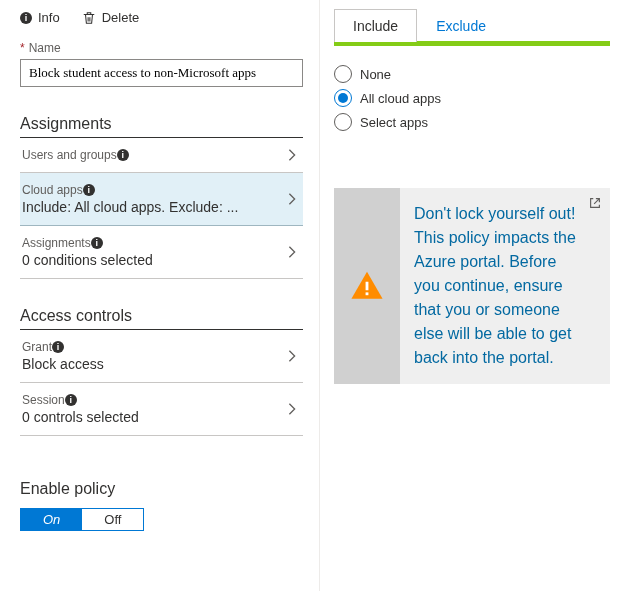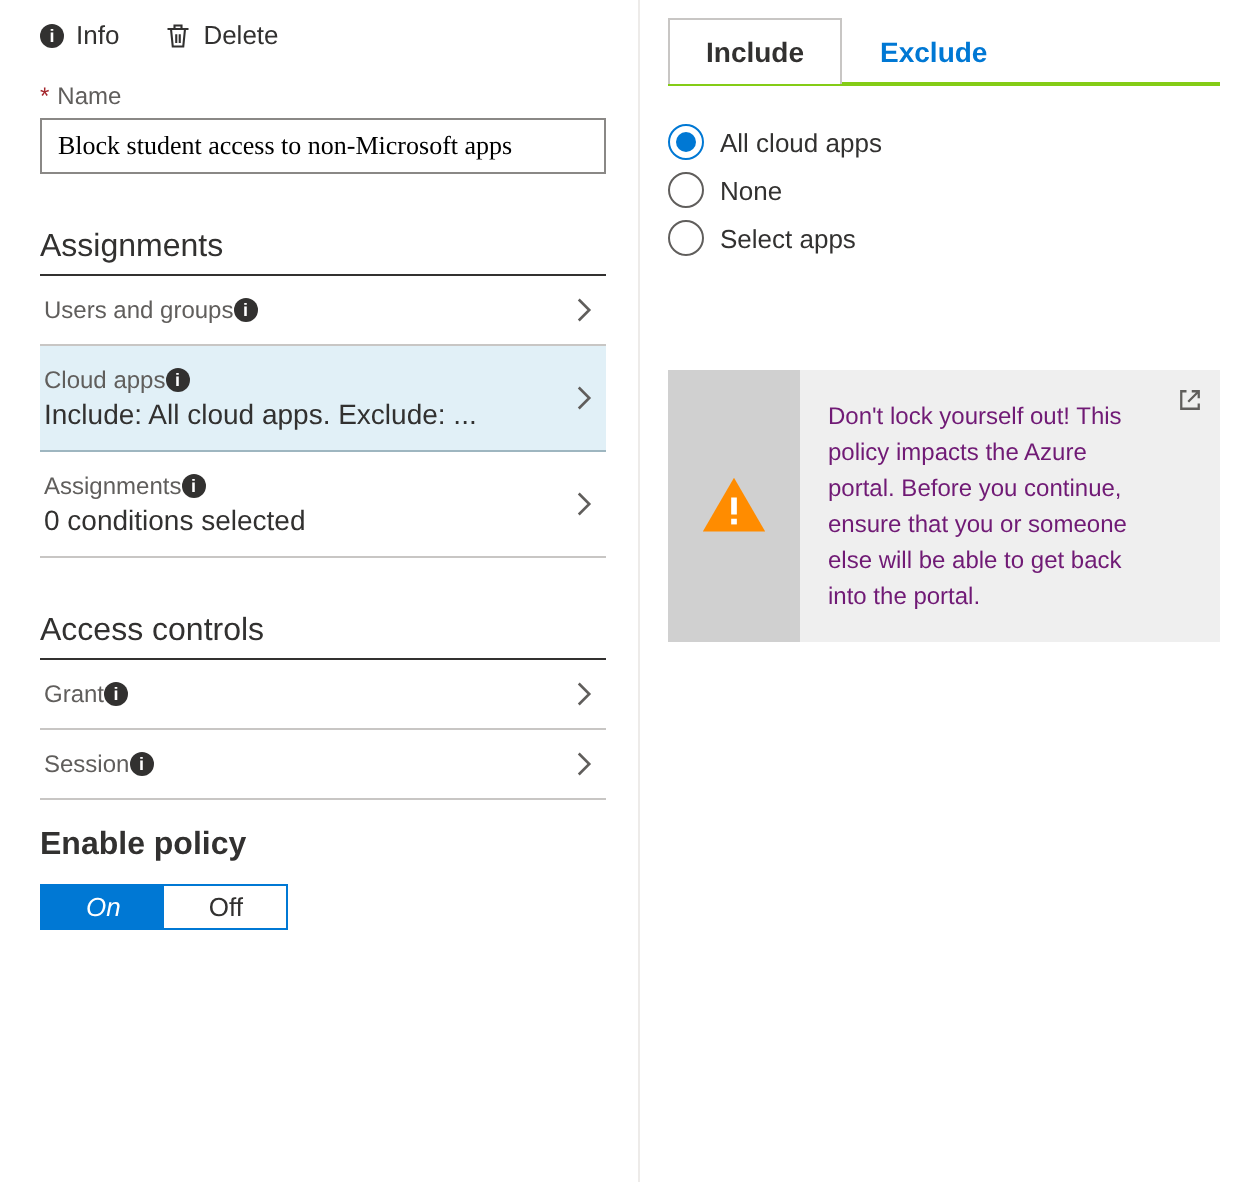--- a/index.html
+++ b/index.html
@@ -117,22 +117,21 @@
       color: #323130;
     }
     .toggle-btn.active {
       background: #0078d4;
       color: #fff;
       font-style: italic;
     }
     
     .tabs {
       display: flex;
-      border-bottom: 2px solid #84cc16;
-      font-weight: bold;
+      border-bottom: 5px solid #84cc16;
     }
     .tab {
       padding: 8px 18px;
       font-size: 14px;
       cursor: pointer;
       color: #0078d4;
       border: 1px solid transparent;
       border-bottom: none;
       position: relative;
       top: 1px;
@@ -174,22 +173,22 @@
     .warning-icon-area {
       width: 66px;
       background: #d0d0d0;
       display: flex;
       align-items: center;
       justify-content: center;
     }
     .warning-text {
       flex: 1;
       padding: 14px 30px 14px 14px;
-      font-size: 12px;
-      color: #701a75;
+      font-size: 16px;
+      color: #0369a1;
       line-height: 1.5;
     }
     .ext-link {
       position: absolute;
       top: 8px; right: 8px;
       color: #605e5c;
       cursor: pointer;
     }
   </style>
 </head>
@@ -257,59 +256,61 @@
 
   <div class="section-title">Access controls</div>
   <hr class="section-divider">
 
   <div class="row">
     <div class="row-content">
       <div class="row-label">
           <span>Grant</span> 
           <i class="info-dot">i</i>
         </div>
+      <div class="row-value">Block access</div>
     </div>
     <svg class="chevron" width="14" height="14" viewBox="0 0 16 16" fill="none" stroke="currentColor" stroke-width="1.5">
         <path d="M5 2l6 6-6 6"></path>
       </svg>
   </div>
 
   <div class="row">
     <div class="row-content">
       <div class="row-label">
           <span>Session</span> 
           <i class="info-dot">i</i>
         </div>
-    </div>
-    <svg class="chevron" width="14" height="14" viewBox="0 0 16 16" fill="none" stroke="currentColor" stroke-width="1.5">
-        <path d="M5 2l6 6-6 6"></path>
-      </svg>
-  </div>
-
-  <div class="section-title" style="margin-top:14px;font-weight:bold;">Enable policy</div>
+      <div class="row-value">0 controls selected</div>
+    </div>
+    <svg class="chevron" width="14" height="14" viewBox="0 0 16 16" fill="none" stroke="currentColor" stroke-width="1.5">
+        <path d="M5 2l6 6-6 6"></path>
+      </svg>
+  </div>
+
+  <div class="section-title" style="margin-top:44px;">Enable policy</div>
   <div class="toggle-group">
     <div class="toggle-btn active">On</div>
     <div class="toggle-btn">Off</div>
   </div>
 </div>
 
 <div class="right-pane">
   <div class="tabs">
     <div class="tab active">Include</div>
     <div class="tab">Exclude</div>
   </div>
 
   <div class="radio-list">
     <div class="radio-item">
+      <span class="radio"></span>
+      <span>None</span>
+    </div>
+    <div class="radio-item">
       <span class="radio checked"></span>
       <span>All cloud apps</span>
-    </div>
-    <div class="radio-item">
-      <span class="radio"></span>
-      <span>None</span>
     </div>
     <div class="radio-item">
       <span class="radio"></span>
       <span>Select apps</span>
     </div>
   </div>
 
   <div class="warning-box">
     <div class="warning-icon-area">
       <svg width="34" height="34" viewBox="0 0 24 24">

